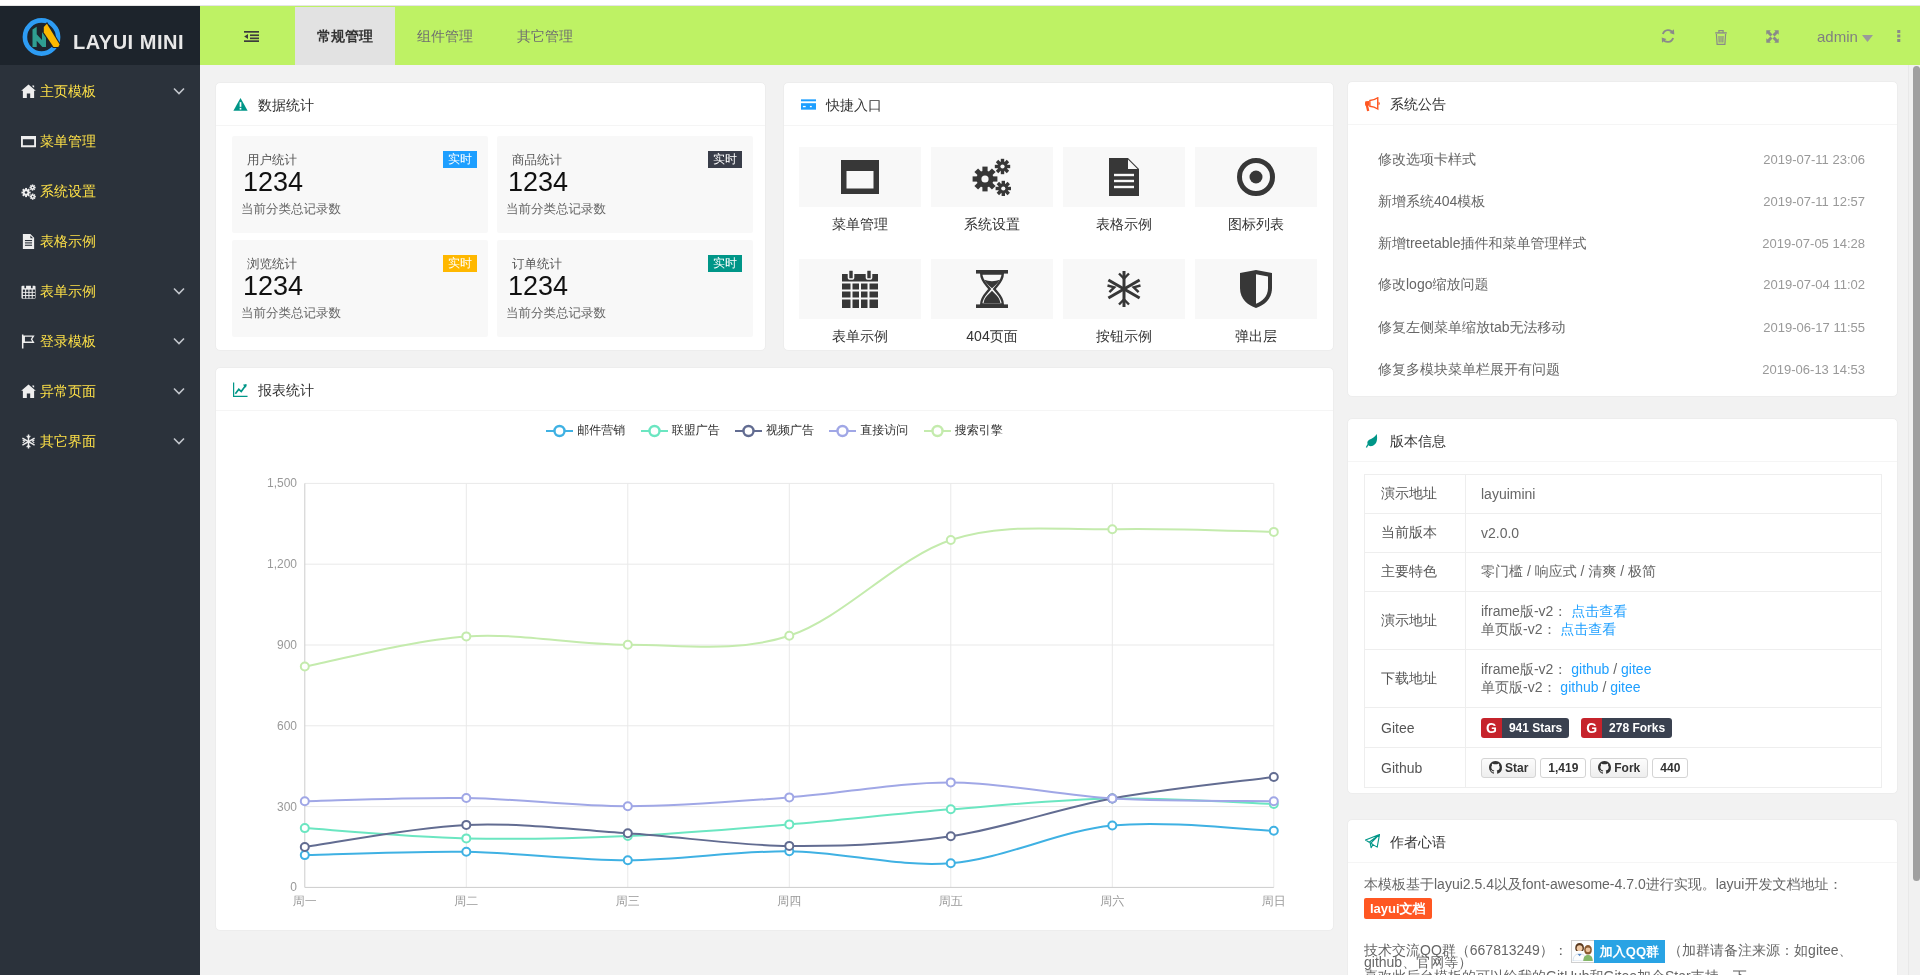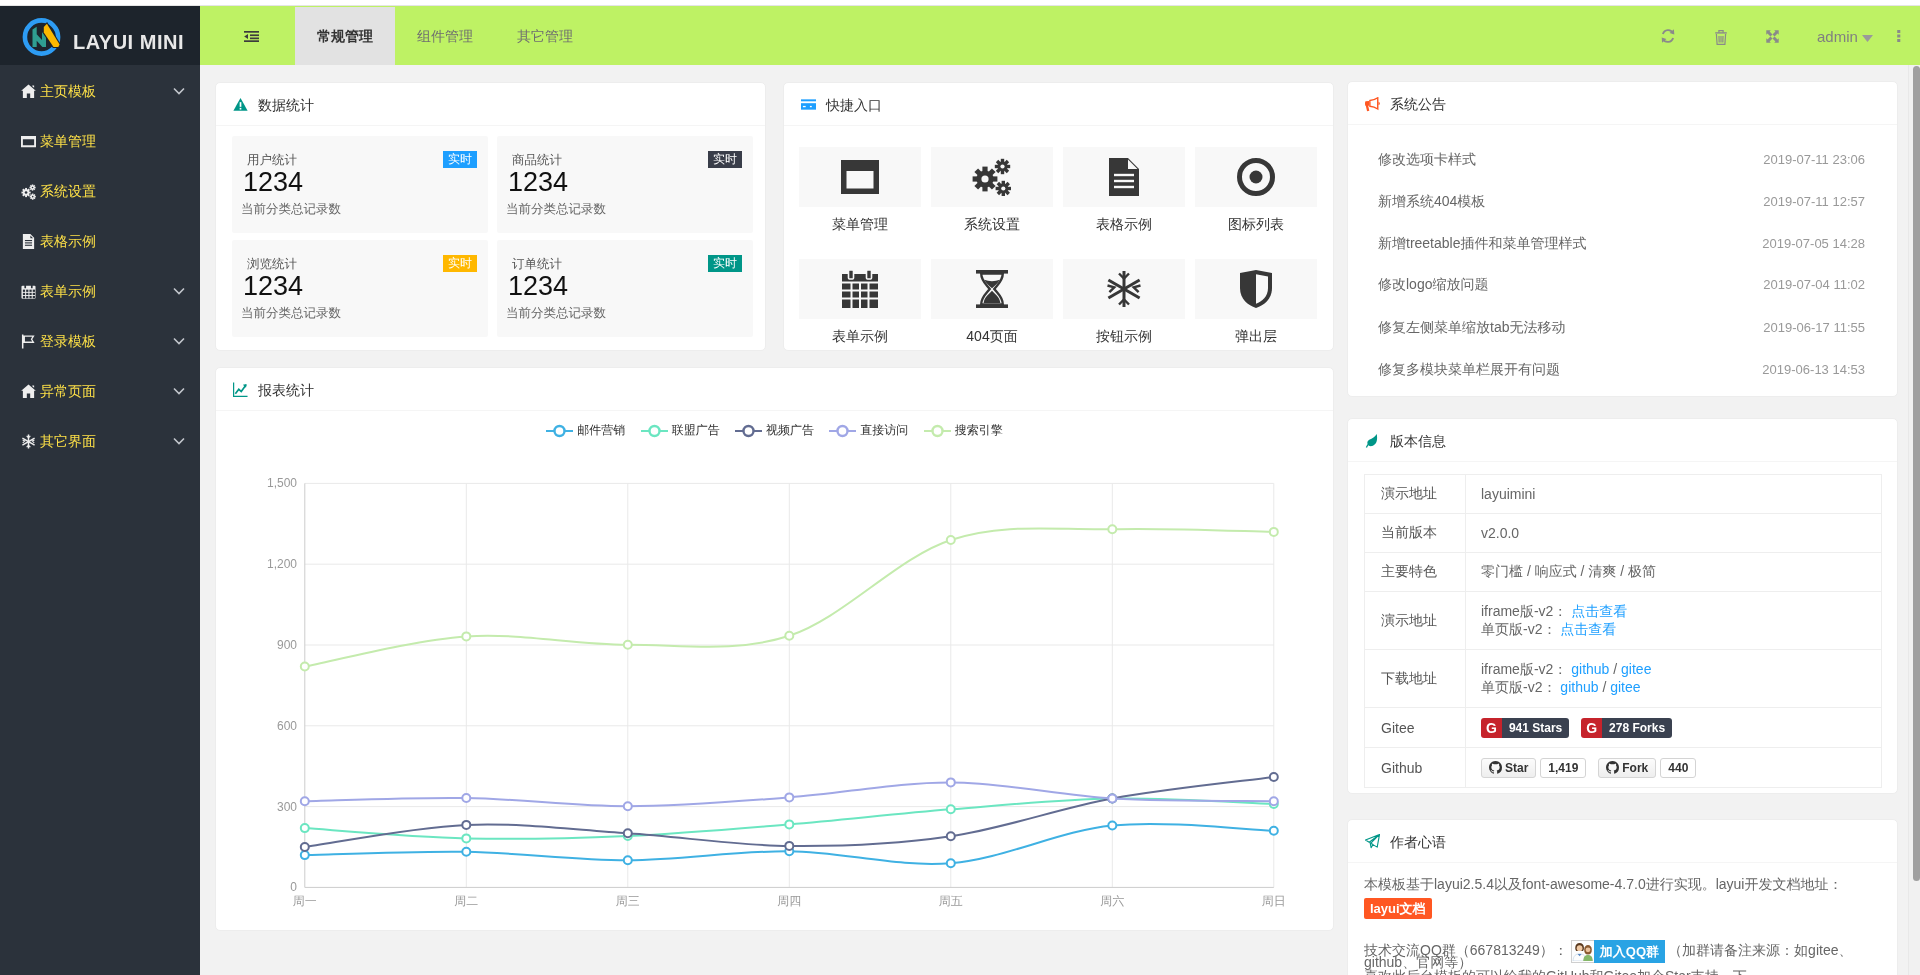--- a/index.html
+++ b/index.html
@@ -627,21 +627,21 @@
                 <span class="gtxt">278 Forks</span>
               </span>
       </td>
           </tr>
       <tr style="height:40px">
             <td class="l">Github</td>
             <td>
         <span class="ghbtn"><svg width="13" height="13" viewBox="0 0 16 16" style="vertical-align:-2px;margin-right:3px">
                   <path fill="#333" d="M8 0C3.58 0 0 3.58 0 8c0 3.54 2.29 6.53 5.47 7.59.4.07.55-.17.55-.38 0-.19-.01-.82-.01-1.49-2.01.37-2.53-.49-2.69-.94-.09-.23-.48-.94-.82-1.13-.28-.15-.68-.52-.01-.53.63-.01 1.08.58 1.23.82.72 1.21 1.87.87 2.33.66.07-.52.28-.87.51-1.07-1.78-.2-3.64-.89-3.64-3.95 0-.87.31-1.59.82-2.15-.08-.2-.36-1.02.08-2.12 0 0 .67-.21 2.2.82.64-.18 1.32-.27 2-.27s1.36.09 2 .27c1.53-1.04 2.2-.82 2.2-.82.44 1.1.16 1.92.08 2.12.51.56.82 1.27.82 2.15 0 3.07-1.87 3.75-3.65 3.95.29.25.54.73.54 1.48 0 1.07-.01 1.93-.01 2.2 0 .21.15.46.55.38A8.01 8.01 0 0 0 16 8c0-4.42-3.58-8-8-8z"></path>
                 </svg>Star</span><span class="ghcnt">1,419</span>
-        <span class="ghbtn" style="margin-left:8px"><svg width="13" height="13" viewBox="0 0 16 16" style="vertical-align:-2px;margin-right:3px">
+        <span class="ghbtn" style=""><svg width="13" height="13" viewBox="0 0 16 16" style="vertical-align:-2px;margin-right:3px">
                   <path fill="#333" d="M8 0C3.58 0 0 3.58 0 8c0 3.54 2.29 6.53 5.47 7.59.4.07.55-.17.55-.38 0-.19-.01-.82-.01-1.49-2.01.37-2.53-.49-2.69-.94-.09-.23-.48-.94-.82-1.13-.28-.15-.68-.52-.01-.53.63-.01 1.08.58 1.23.82.72 1.21 1.87.87 2.33.66.07-.52.28-.87.51-1.07-1.78-.2-3.64-.89-3.64-3.95 0-.87.31-1.59.82-2.15-.08-.2-.36-1.02.08-2.12 0 0 .67-.21 2.2.82.64-.18 1.32-.27 2-.27s1.36.09 2 .27c1.53-1.04 2.2-.82 2.2-.82.44 1.1.16 1.92.08 2.12.51.56.82 1.27.82 2.15 0 3.07-1.87 3.75-3.65 3.95.29.25.54.73.54 1.48 0 1.07-.01 1.93-.01 2.2 0 .21.15.46.55.38A8.01 8.01 0 0 0 16 8c0-4.42-3.58-8-8-8z"></path>
                 </svg>Fork</span><span class="ghcnt">440</span>
       </td>
           </tr>
     </tbody>
       </table>
   </div>
 
   <div class="panel" style="left:1147px;top:754px;width:551px;height:220px">
     <div class="phead">

